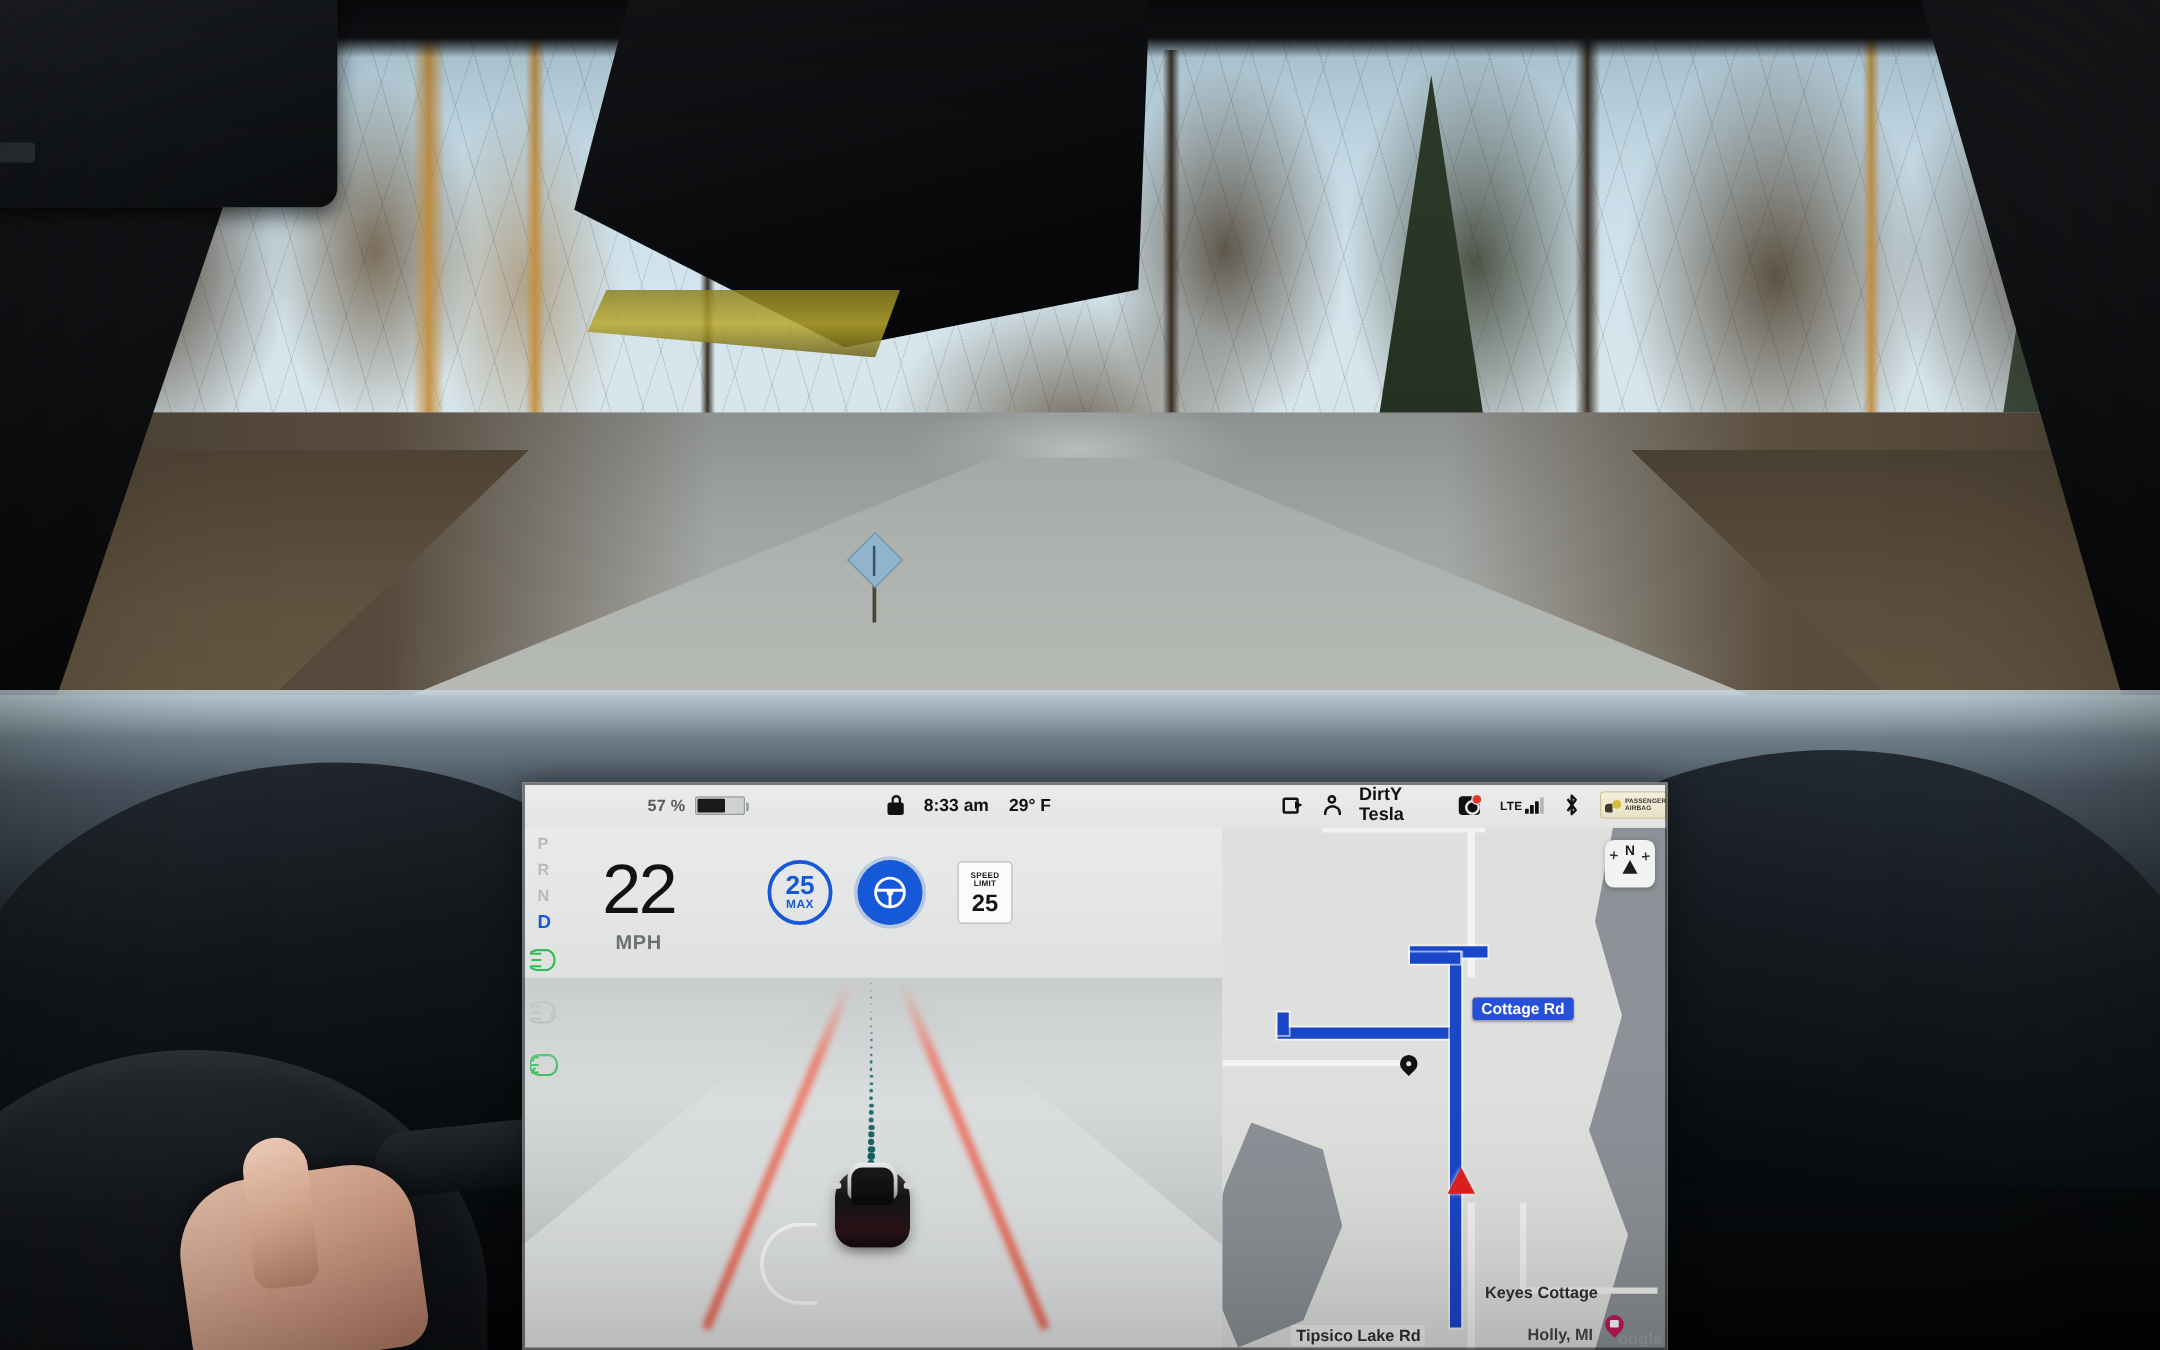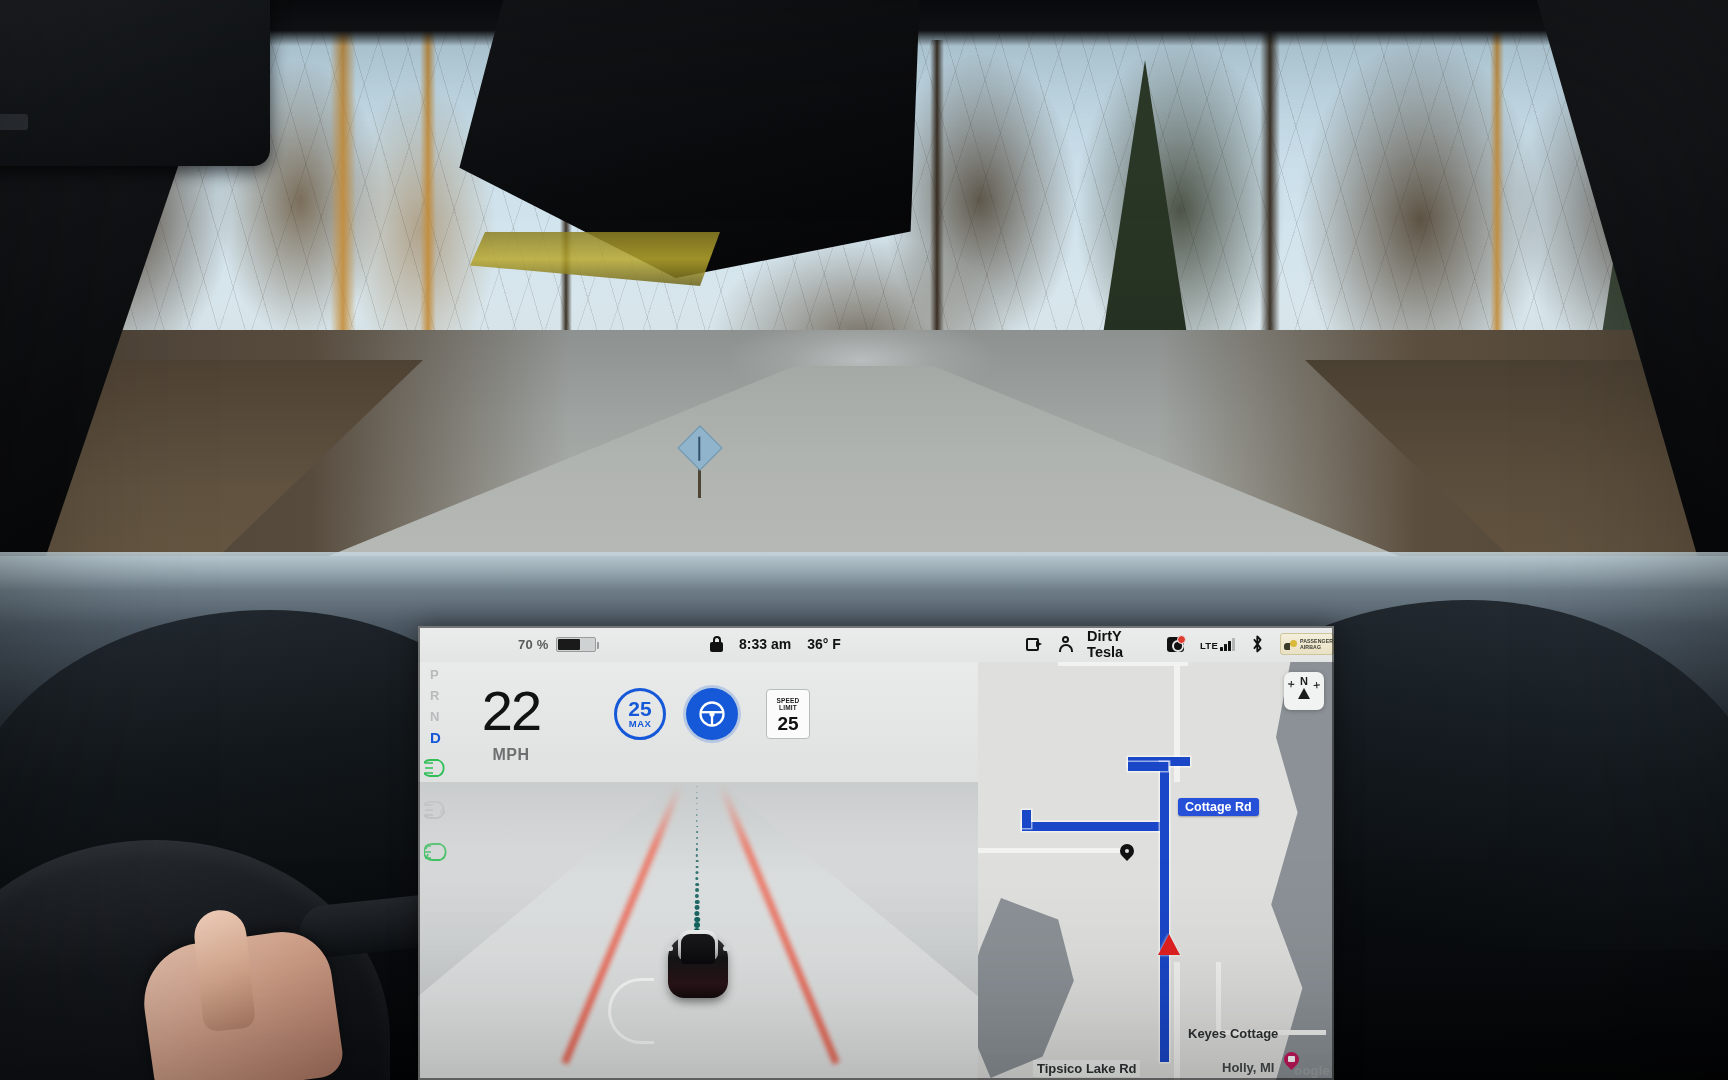--- a/index.html
+++ b/index.html
@@ -415,32 +415,32 @@
     
   </div>
   <div class="stalk"></div>
   <div class="hand"></div>
   <div class="finger"></div>
 
   <div class="screen">
 
     <div class="statusbar">
       <div class="sb-left">
-        <span class="batt-pct">70 %</span>
+        <span class="batt-pct">57 %</span>
         <span class="batt">
             <span class="batt-fill" style="width: 57%;"></span>
           </span>
       </div>
       <div class="sb-center">
         <span class="lock-icon">
             <span class="shackle"></span>
             <span class="body"></span>
           </span>
         <span class="clock">8:33 am</span>
-        <span class="temp">36° F</span>
+        <span class="temp">29° F</span>
       </div>
       <div class="sb-right">
         <span class="cam-icon">
             <span class="b"></span>
             <span class="l"></span>
           </span>
         <span class="person-icon">
             <span class="h"></span>
             <span class="s"></span>
           </span>

